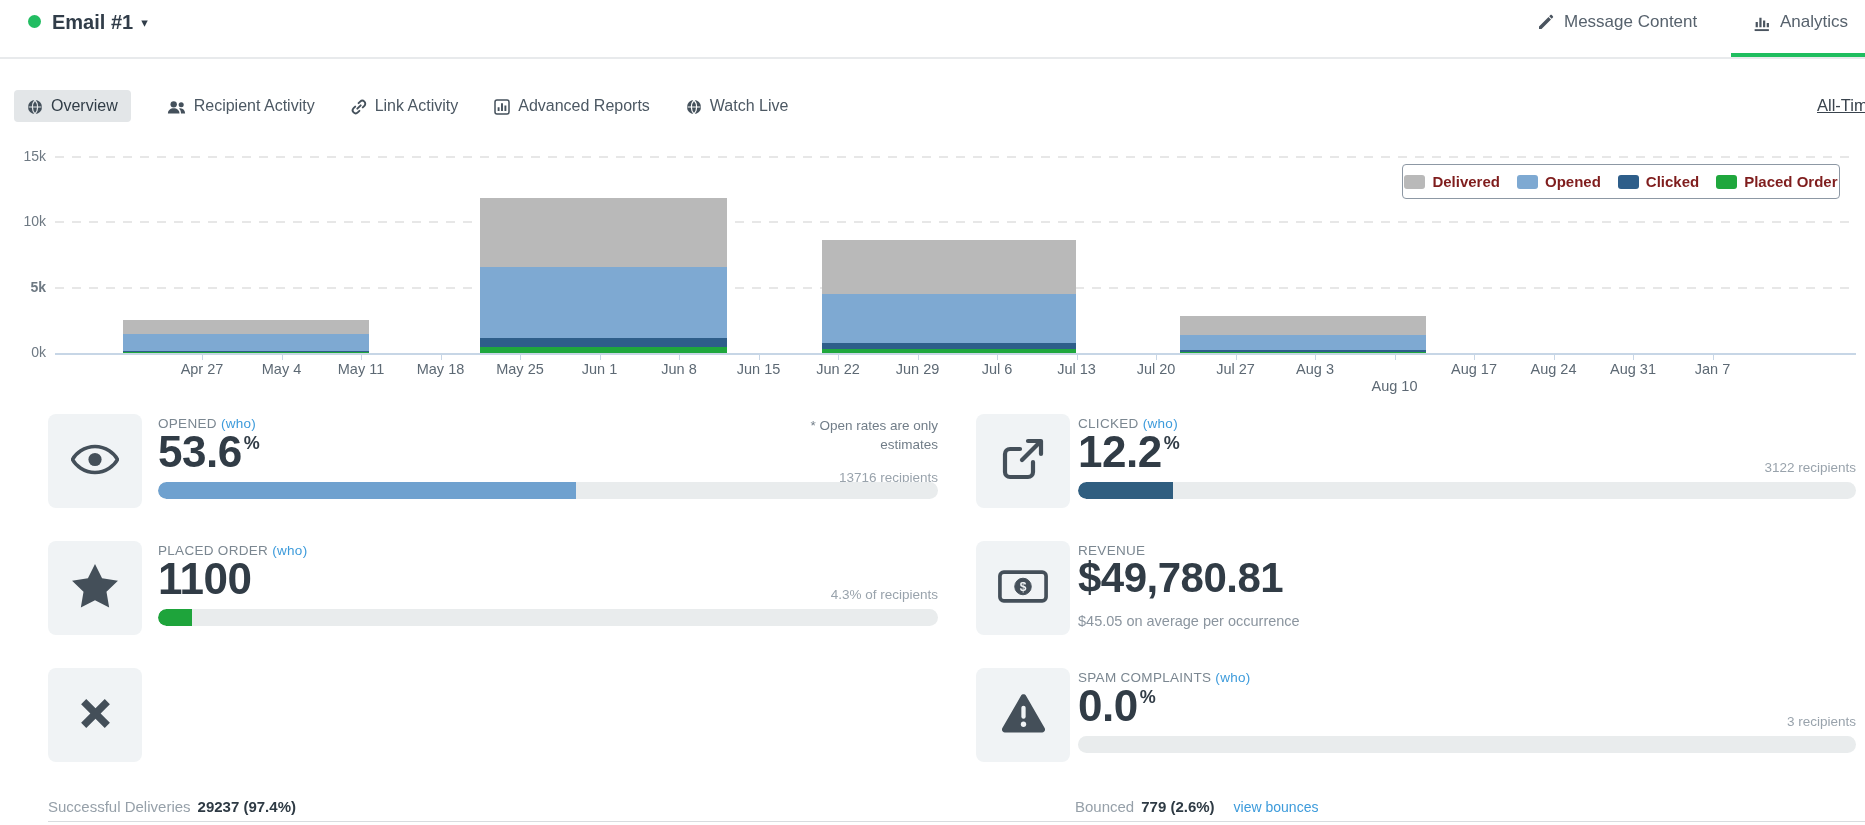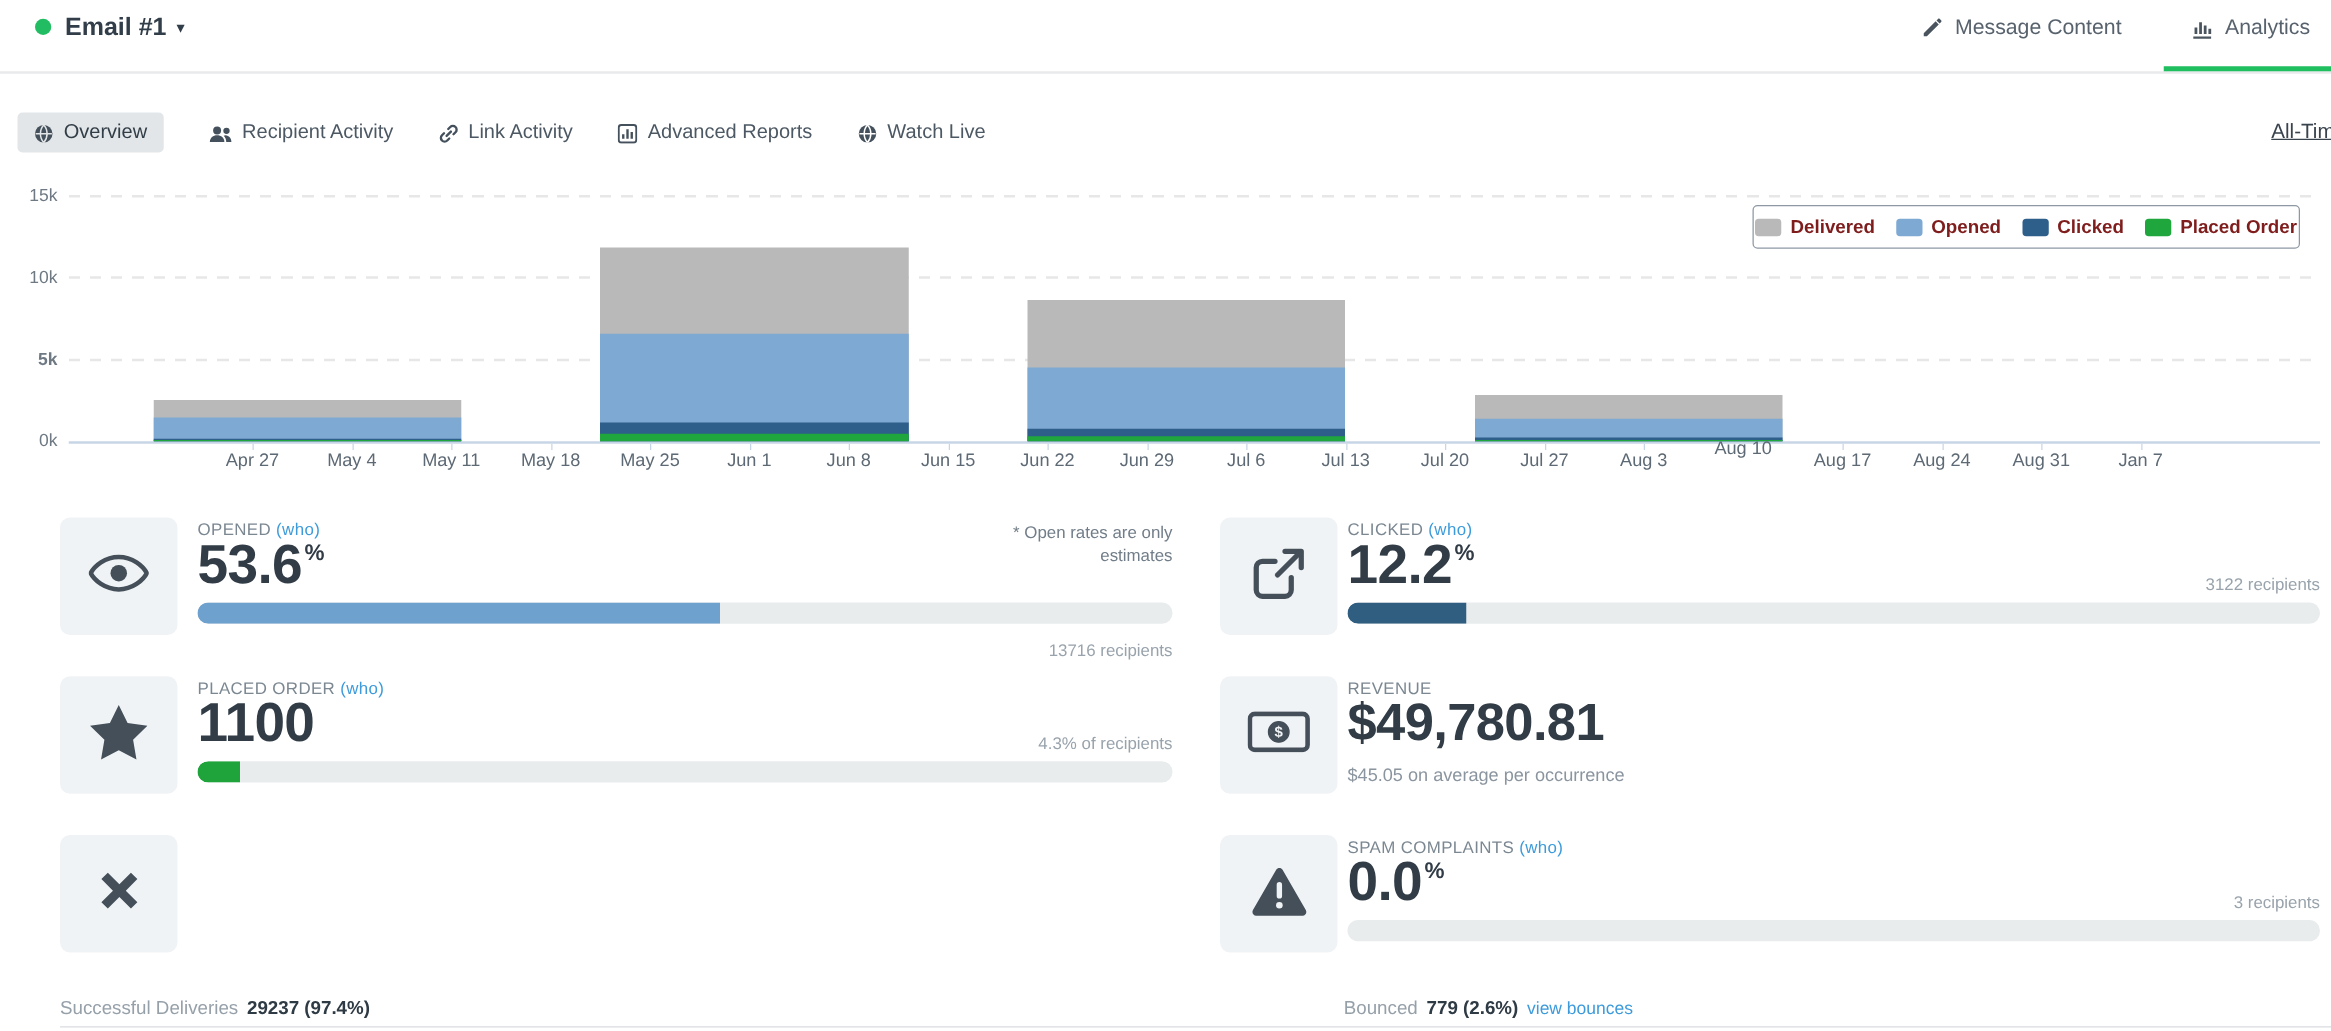--- a/index.html
+++ b/index.html
@@ -46,21 +46,21 @@
   .unit{font-size:18px;font-weight:700;vertical-align:18px;letter-spacing:0;margin-left:2px;}
   .track{position:absolute;left:0;top:68px;width:100%;height:17px;border-radius:8.5px;background:#e9eced;overflow:hidden;}
   .fill{height:100%;border-radius:8.5px 0 0 8.5px;width:0;}
   .side{position:absolute;right:0;top:46px;font-size:13.5px;color:#99a3ac;text-align:right;}
   .note{position:absolute;right:0;top:2px;font-size:13.5px;color:#717d88;text-align:right;line-height:19px;}
   .subtext{position:absolute;left:0;top:72px;font-size:14.5px;color:#8b959f;}
 
   
   .footer-item{position:absolute;top:798px;font-size:15px;color:#96a0a9;}
   .footer-item b{color:#2e3a44;font-weight:700;margin-left:7px;}
-  .flink{font-size:14px;color:#3d9bdb;margin-left:7px;cursor:pointer;}
+  .flink{font-size:14px;color:#3d9bdb;margin-left:19px;cursor:pointer;}
   .bottom-divider{position:absolute;top:821px;left:48px;width:1817px;height:1px;background:#d9dcdf;}
 </style>
 </head>
 <body>
 
 <div class="page">
 
   <div class="header">
     <span class="status-dot" style="background: rgb(34, 189, 98);"></span>
     <div class="campaign-title">
@@ -190,21 +190,21 @@
       <div class="xlab" style="left: 952px; top: 361px;">Jul 6</div>
       <div class="tickmark" style="left: 1076.5px; top: 355px;"></div>
       <div class="xlab" style="left: 1031.5px; top: 361px;">Jul 13</div>
       <div class="tickmark" style="left: 1156px; top: 355px;"></div>
       <div class="xlab" style="left: 1111px; top: 361px;">Jul 20</div>
       <div class="tickmark" style="left: 1235.5px; top: 355px;"></div>
       <div class="xlab" style="left: 1190.5px; top: 361px;">Jul 27</div>
       <div class="tickmark" style="left: 1315px; top: 355px;"></div>
       <div class="xlab" style="left: 1270px; top: 361px;">Aug 3</div>
       <div class="tickmark" style="left: 1394.5px; top: 355px;"></div>
-      <div class="xlab" style="left: 1349.5px; top: 351px;">Aug 10</div>
+      <div class="xlab" style="left: 1349.5px; top: 378px;">Aug 10</div>
       <div class="tickmark" style="left: 1474px; top: 355px;"></div>
       <div class="xlab" style="left: 1429px; top: 361px;">Aug 17</div>
       <div class="tickmark" style="left: 1553.5px; top: 355px;"></div>
       <div class="xlab" style="left: 1508.5px; top: 361px;">Aug 24</div>
       <div class="tickmark" style="left: 1633px; top: 355px;"></div>
       <div class="xlab" style="left: 1588px; top: 361px;">Aug 31</div>
       <div class="tickmark" style="left: 1712.5px; top: 355px;"></div>
       <div class="xlab" style="left: 1667.5px; top: 361px;">Jan 7</div>
       <div class="legend">
         <div class="legend-item">
@@ -237,21 +237,21 @@
   <div class="card" style="left:158px;top:414px;width:780px;">
     <div class="card-label">
       <span>OPENED</span>
       <span class="who">(who)</span>
     </div>
     <div class="big"><span>53.6</span><span class="unit">%</span></div>
     <div class="note">
       <div>* Open rates are only</div>
       <div>estimates</div>
     </div>
-    <div class="side" style="top:56px;margin-top:43px;">13716 recipients</div>
+    <div class="side" style="top:56px;">13716 recipients</div>
     <div class="track">
         <div class="fill" style="width: 53.6%; background: rgb(111, 161, 207);"></div>
       </div>
   </div>
 
   <div class="tile" style="left:976px;top:414px;">
     <span>
       <svg width="44" height="44" viewBox="0 0 44 44" fill="none" stroke="currentColor" stroke-width="4.2">
           <path d="M32 25v10a5 5 0 01-5 5H9a5 5 0 01-5-5V17a5 5 0 015-5h10" stroke-linecap="round"></path>
           <path d="M27 4h13v13" stroke-linecap="round" stroke-linejoin="round"></path>

